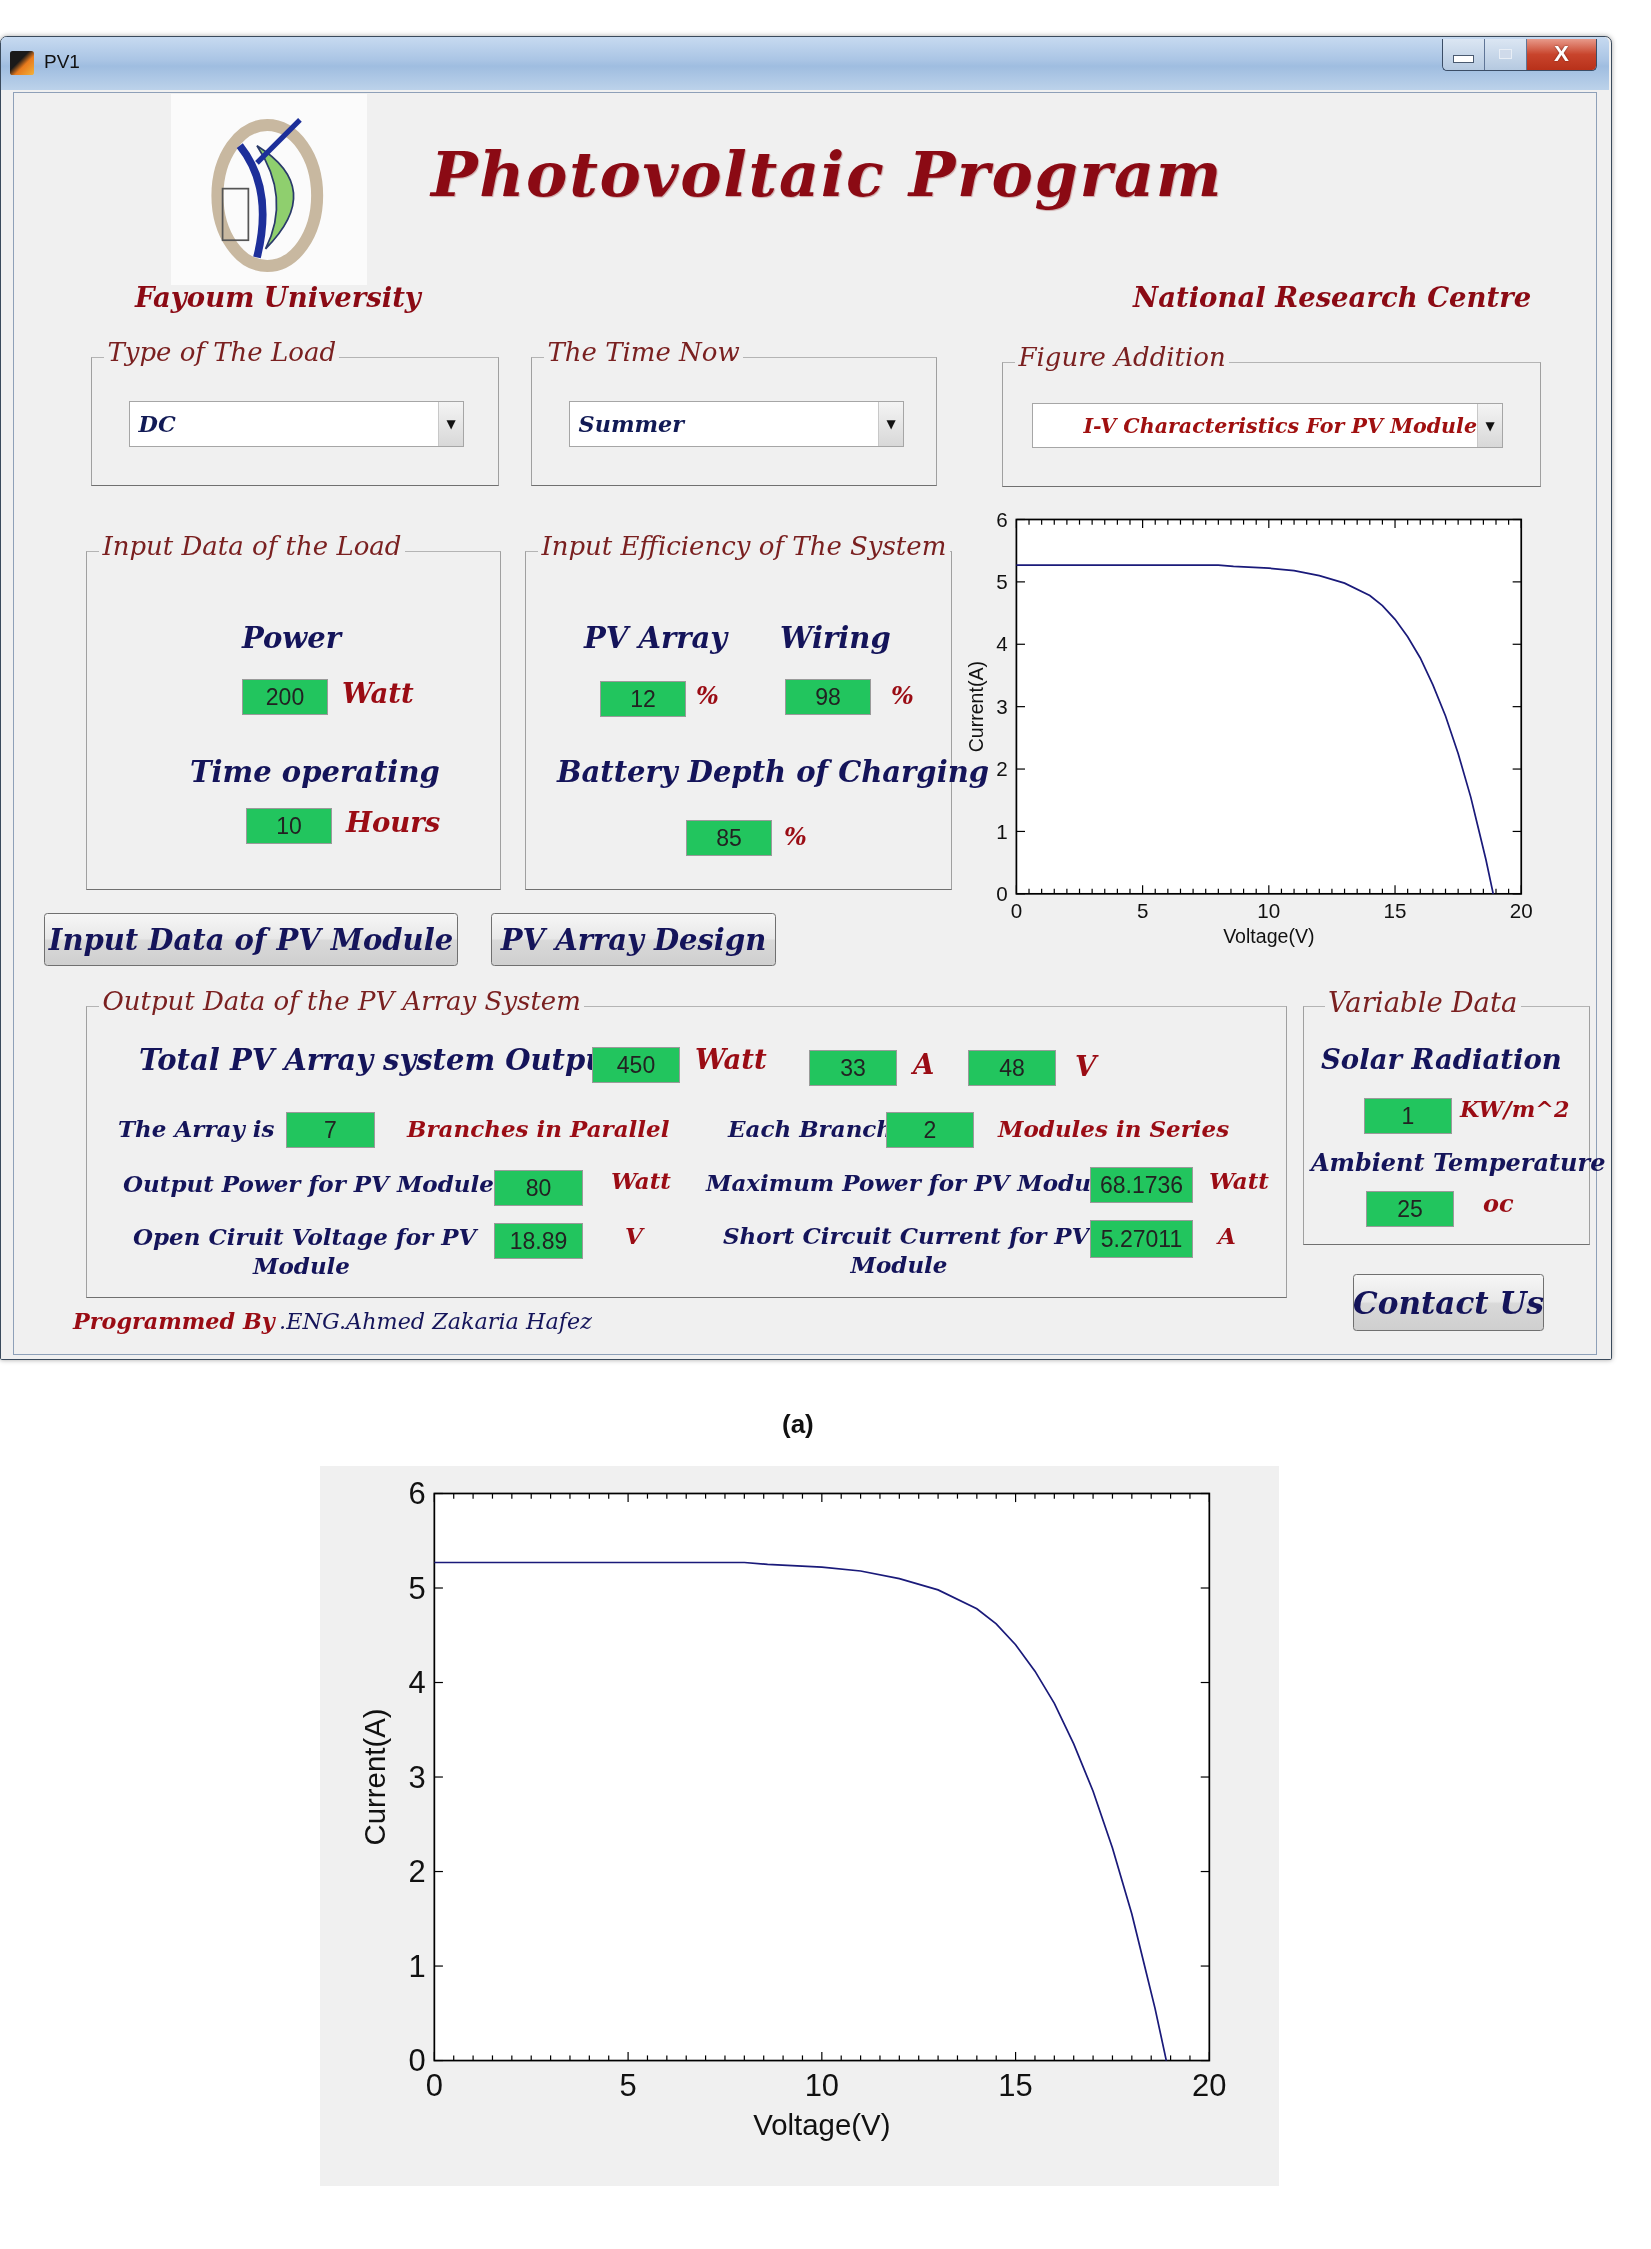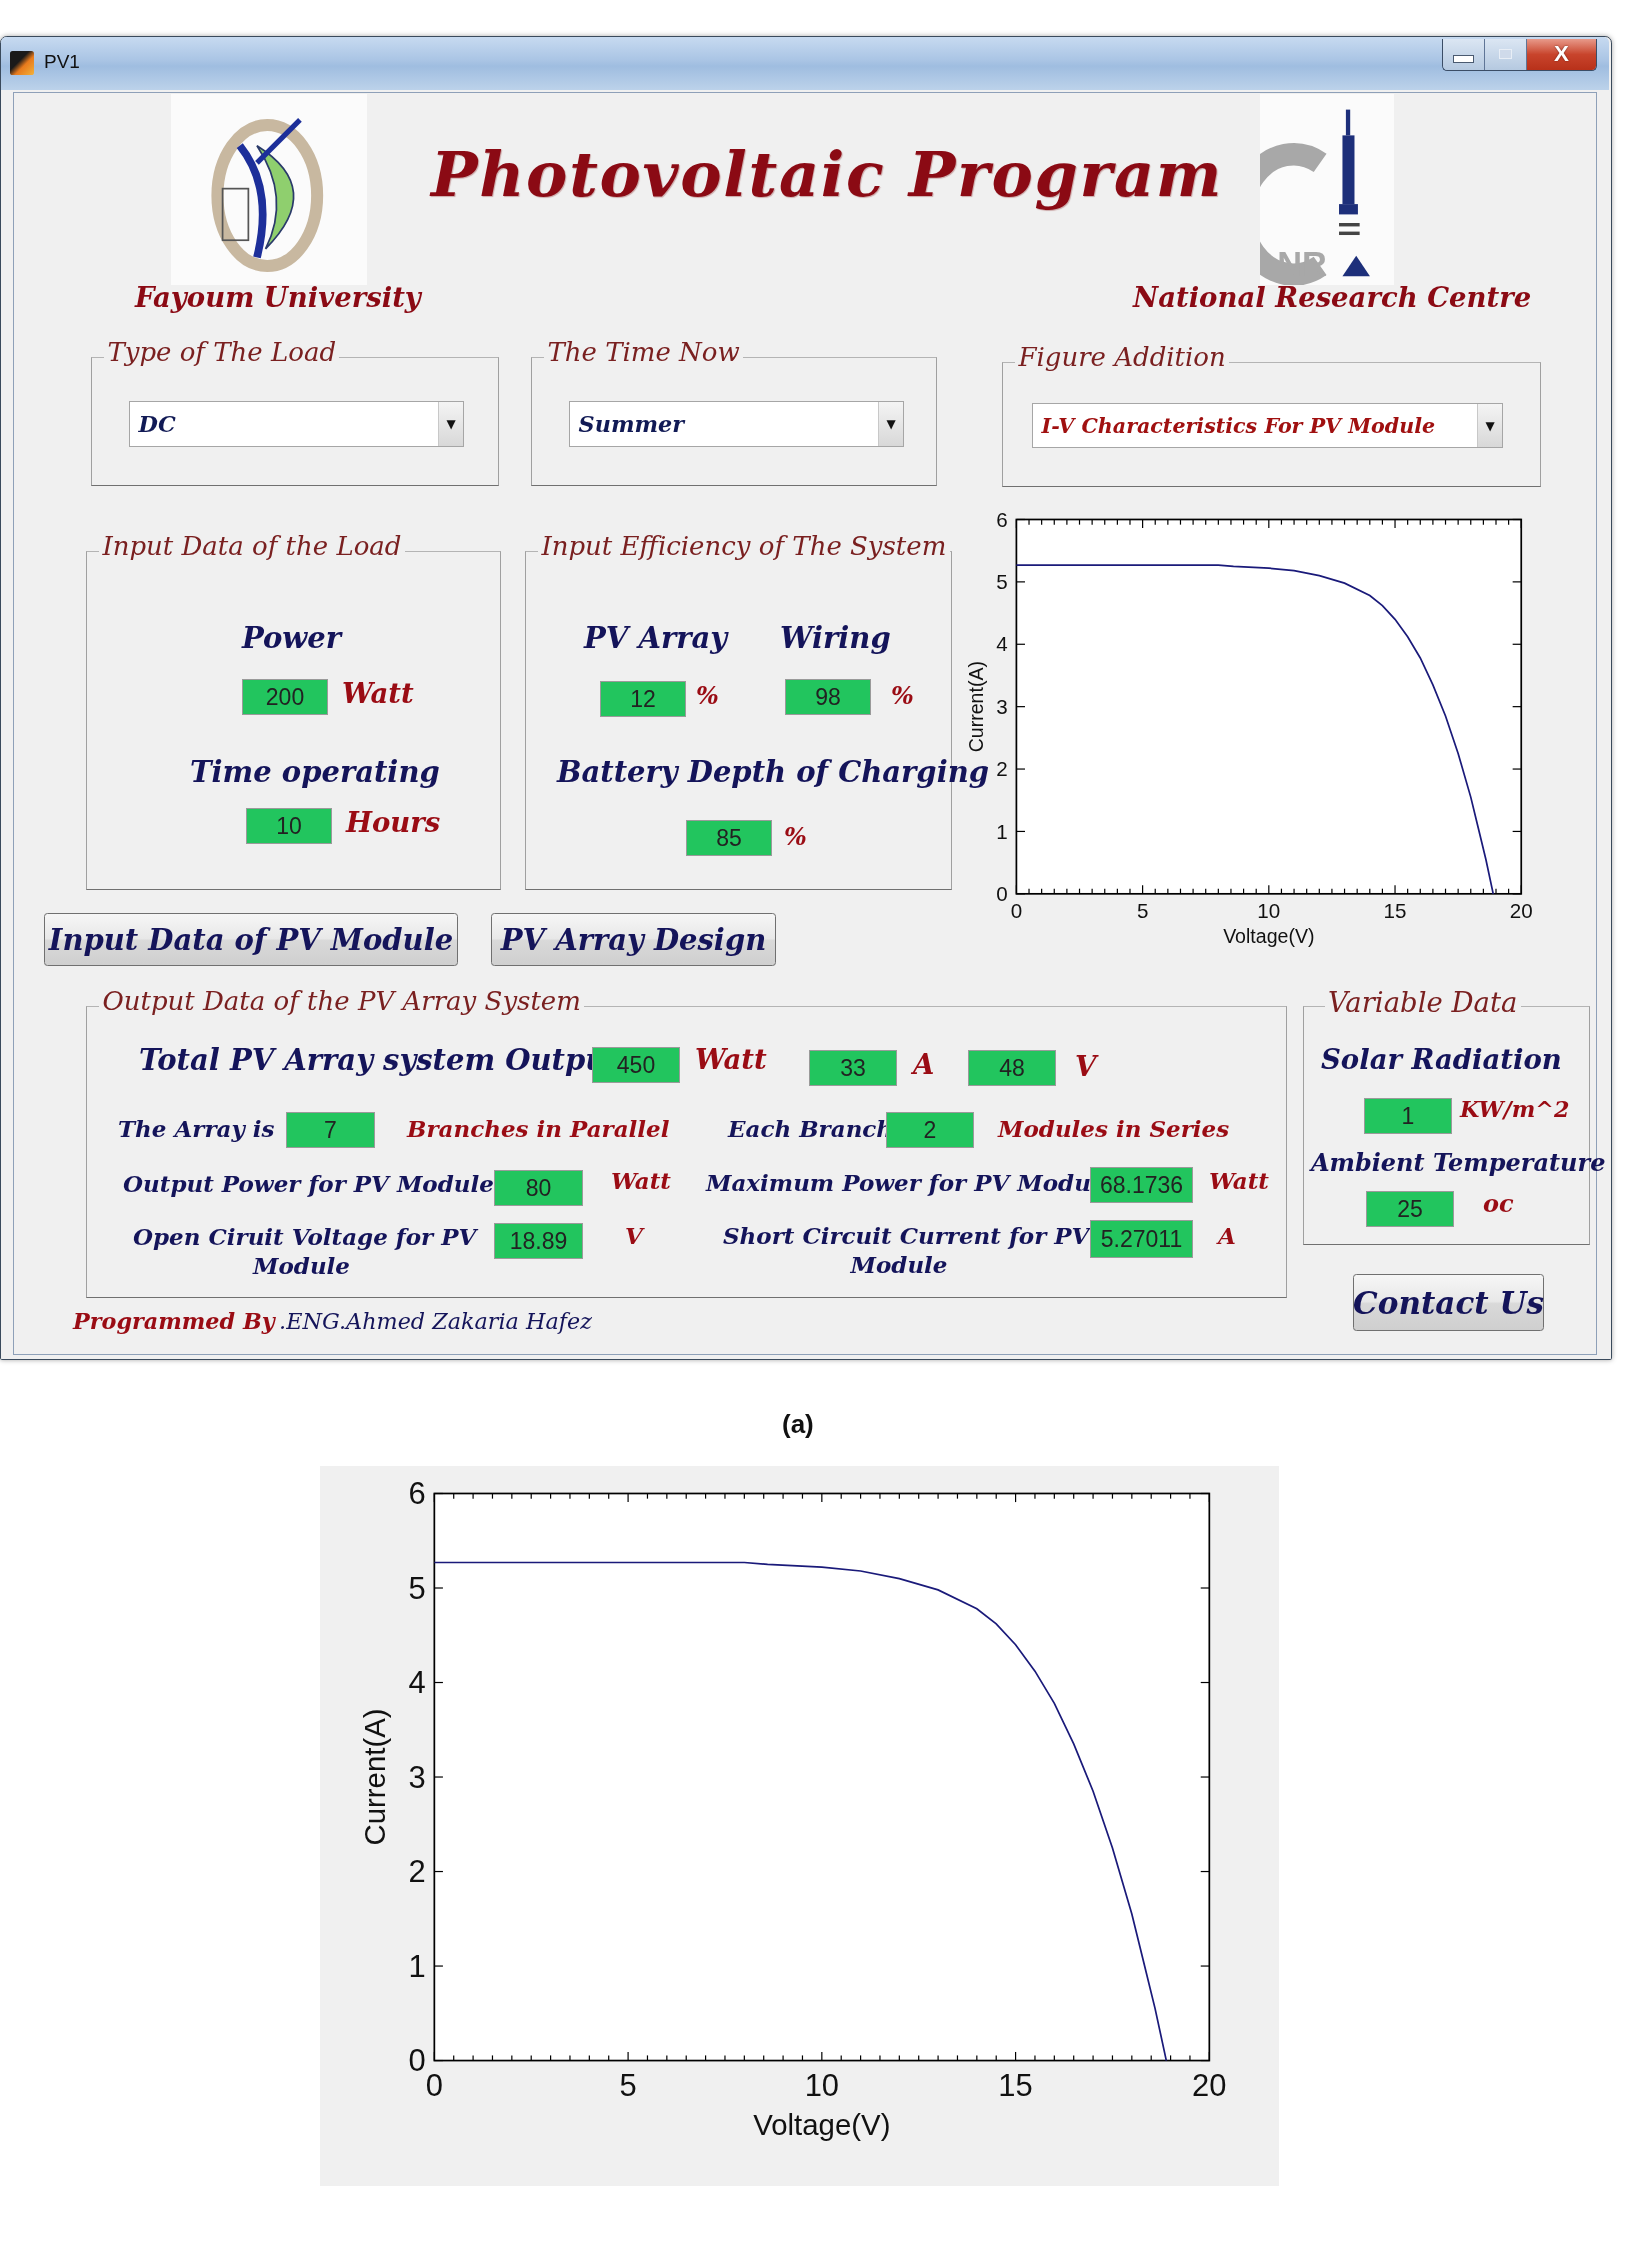--- a/index.html
+++ b/index.html
@@ -61,32 +61,20 @@
       <ellipse cx="112" cy="118" rx="58" ry="82" fill="none" stroke="#c8b8a0" stroke-width="14"></ellipse>
       <path d="M80 60 Q120 110 100 190" stroke="#1d2f9a" stroke-width="9" fill="none"></path>
       <path d="M100 60 Q180 110 110 180 Q140 120 100 60 Z" fill="#8fcf6e" stroke="#2a3a6a" stroke-width="2"></path>
       <path d="M150 30 L100 80" stroke="#1d2f9a" stroke-width="6"></path>
       <rect x="60" y="110" width="30" height="60" fill="none" stroke="#555" stroke-width="2"></rect>
     </svg>
   </div>
 
   <div class="abs app-title" style="left:430px; top:101px;">Photovoltaic Program</div>
 
-  <div class="abs logo-box" style="left:1259px; top:57px; width:134px; height:191px;">
-    <svg width="134" height="191" viewBox="0 0 156 222">
-      <path d="M70 80 A60 70 0 1 0 70 200" fill="none" stroke="#a8a8a8" stroke-width="26"></path>
-      <rect x="100" y="18" width="5" height="30" fill="#1d2f7a"></rect>
-      <rect x="96" y="48" width="14" height="80" fill="#1d2f7a"></rect>
-      <rect x="92" y="128" width="22" height="12" fill="#1d2f7a"></rect>
-      <rect x="92" y="150" width="24" height="4" fill="#444"></rect>
-      <rect x="92" y="160" width="24" height="4" fill="#444"></rect>
-      <text x="20" y="212" font-family="Liberation Sans, sans-serif" font-weight="bold" font-size="40" fill="#a8a8a8">NR</text>
-      <path d="M96 212 L112 188 L128 212 Z" fill="#1d2f7a"></path>
-    </svg>
-  </div>
 
   <div class="abs org-label" style="left:134px; top:244px;">Fayoum University</div>
   <div class="abs org-label" style="left:1132px; top:244px;">National Research Centre</div>
 
   <div class="abs group" style="left:58px; top:320px; width:408px; height:129px;">
     <div class="group-title">Type of The Load</div>
     <div class="abs dropdown" style="left:37px; top:43px; width:335px; height:46px;">
       <span class="val">DC</span>
       <span class="arrow">▼</span>
     </div>
@@ -95,21 +83,21 @@
   <div class="abs group" style="left:498px; top:320px; width:406px; height:129px;">
     <div class="group-title">The Time Now</div>
     <div class="abs dropdown" style="left:37px; top:43px; width:335px; height:46px;">
       <span class="val">Summer</span>
       <span class="arrow">▼</span>
     </div>
   </div>
 
   <div class="abs group" style="left:969px; top:325px; width:539px; height:125px;">
     <div class="group-title">Figure Addition</div>
-    <div class="abs dropdown" style="left:29px; top:40px; width:471px; height:45px;">
+    <div class="abs dropdown" style="left:29px; top:40px; width:471px; height:45px;text-align:right;">
       <span class="val" style="color:#a01010; font-size:20.6px;">I-V Characteristics For PV Module</span>
       <span class="arrow">▼</span>
     </div>
   </div>
 
   <div class="abs" style="left:945px; top:455px; width:601px; height:498px;">
     <svg id="chart-embedded" width="601" height="498" viewBox="0 0 700 580">
         <rect x="82" y="32" width="588" height="436" fill="#fff" stroke="#000" stroke-width="2"></rect>
         <line x1="82" y1="468" x2="82" y2="458" stroke="#000" stroke-width="1.4"></line>
         <line x1="82" y1="32" x2="82" y2="42" stroke="#000" stroke-width="1.4"></line>

